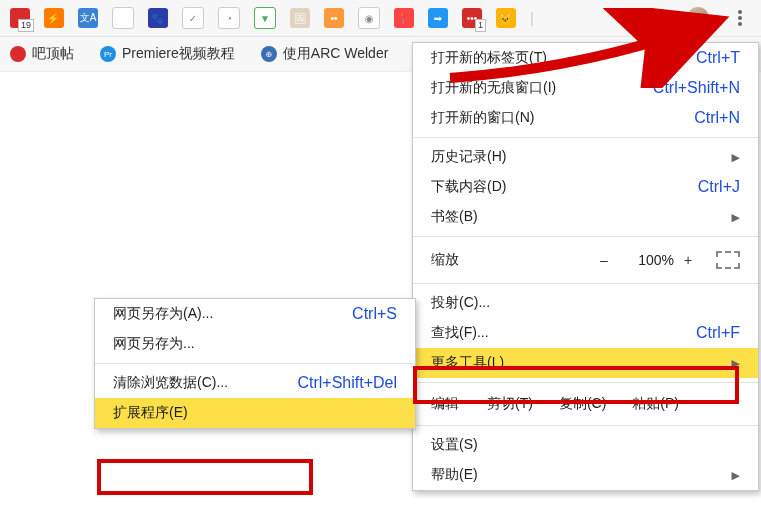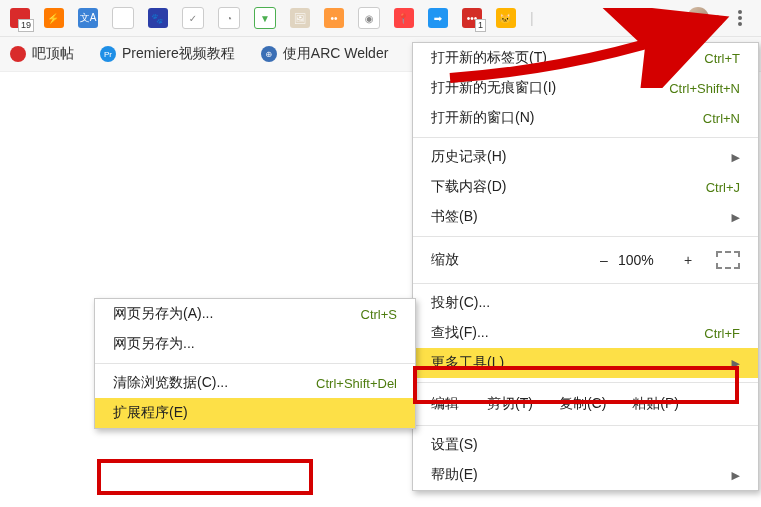--- a/index.html
+++ b/index.html
@@ -12,27 +12,27 @@
   .menu-btn span{width:4px;height:4px;background:#666;border-radius:50%}
   .bookbar{height:34px;background:#f7f7f7;display:flex;align-items:center;gap:26px;padding:0 10px;border-bottom:1px solid #eee}
   .bm{display:flex;align-items:center;gap:6px;font-size:14px;color:#333}
   .bm .favicon{width:16px;height:16px;border-radius:8px}
   .content{position:relative;width:100%;height:calc(100% - 70px);background:#fff}
 
   .menu{position:absolute;background:#fff;border:1px solid #c8c8c8;box-shadow:2px 3px 6px rgba(0,0,0,.25);font-size:14px;color:#222}
   .row{display:flex;align-items:center;height:30px;padding:0 18px;white-space:nowrap}
   .row.hover{background:#fde047}
   .row .lbl{flex:1}
-  .row .sc{color:#4d7c0f;margin-left:40px;font-size:13px}
+  .row .sc{color:#1d4ed8;margin-left:40px;font-size:16px}
   .row .arr{margin-left:40px;color:#666;font-size:11px}
   .sep{height:1px;background:#e3e3e3;margin:4px 0}
   .zoomrow{display:flex;align-items:center;height:38px;padding:0 18px}
   .zoomrow .lbl{flex:1}
   .zbtn{width:28px;text-align:center;color:#333}
-  .zpct{width:56px;text-align:left}
+  .zpct{width:56px;text-align:right}
   .fs{width:20px;height:14px;border:2px dashed #888;margin-left:14px}
   .editrow{display:flex;align-items:center;height:34px;padding:0 18px;gap:26px}
   .editrow .lbl{margin-right:2px}
 
   .mainmenu{top:42px;right:2px;width:345px}
   .submenu{top:298px;left:94px;width:320px}
 
   .hl{border:4px solid #d40000;position:absolute;pointer-events:none}
   .hl1{top:459px;left:97px;width:208px;height:28px}
   .hl2{top:366px;left:413px;width:318px;height:30px}

